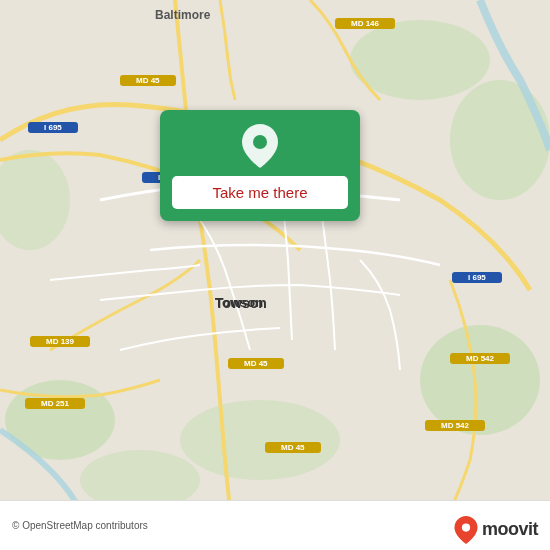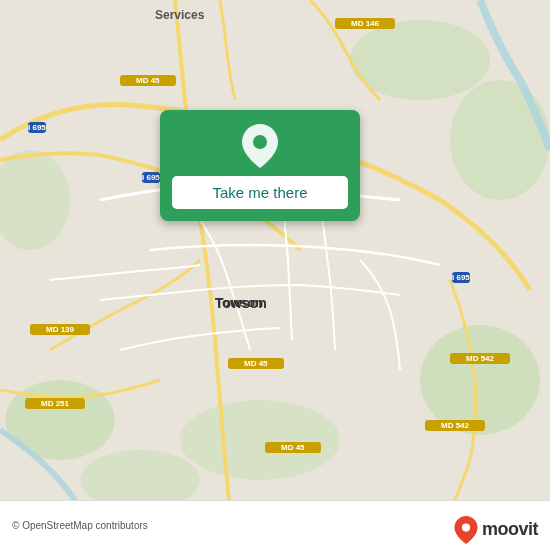--- a/index.html
+++ b/index.html
@@ -55,21 +55,21 @@
       justify-content: center;
     }
 
     #take-me-there-btn {
       background: white;
       border: none;
       border-radius: 5px;
       padding: 8px 18px;
       font-size: 15px;
       font-weight: 500;
-      color: #0f766e;
+      color: #b91c1c;
       cursor: pointer;
       width: 100%;
       text-align: center;
     }
 
     
     #bottom-bar {
       width: 550px;
       height: 50px;
       background: white;
@@ -135,21 +135,21 @@
       pointer-events: none;
     }
 
     .interstate-badge {
       position: absolute;
       background: #2255aa;
       color: white;
       border-radius: 3px;
       font-size: 8px;
       font-weight: bold;
-      padding: 1px 0;
+      padding: 1px 16px;
       pointer-events: none;
     }
   </style>
 </head>
 <body>
 
 <div id="app">
   <div id="map-container">
 
     
@@ -195,28 +195,28 @@
       <path d="M360,260 Q380,280 390,310 Q398,340 400,370" stroke="#ffffff" stroke-width="2" fill="none"></path>
       <path d="M120,350 Q160,340 200,335 Q240,330 280,328" stroke="#ffffff" stroke-width="2" fill="none"></path>
 
       <path d="M220,0 Q225,30 228,60 Q230,80 235,100" stroke="#f5d76e" stroke-width="3" fill="none"></path>
 
     </svg>
 
     
     <div class="map-label" style="top: 295px; left: 215px;">Towson</div>
     <div style="position:absolute; top:295px; left:215px; font-size:14px; font-weight:bold; color:#333; pointer-events:none;">Towson</div>
-    <div style="position:absolute; top:8px; left:155px; font-size:12px; font-weight:bold; color:#555; pointer-events:none;">Services</div>
+    <div style="position:absolute; top:8px; left:155px; font-size:12px; font-weight:bold; color:#555; pointer-events:none;">Baltimore</div>
 
     
     <div class="highway-badge" style="top:18px; left:335px;">MD 146</div>
     <div class="highway-badge" style="top:75px; left:120px;">MD 45</div>
     <div class="highway-badge" style="top:358px; left:228px;">MD 45</div>
     <div class="highway-badge" style="top:442px; left:265px;">MD 45</div>
-    <div class="highway-badge" style="top:324px; left:30px;">MD 139</div>
+    <div class="highway-badge" style="top:336px; left:30px;">MD 139</div>
     <div class="highway-badge" style="top:398px; left:25px;">MD 251</div>
     <div class="highway-badge" style="top:353px; left:450px;">MD 542</div>
     <div class="highway-badge" style="top:420px; left:425px;">MD 542</div>
 
     
     <div class="interstate-badge" style="top:122px; left:28px;">I 695</div>
     <div class="interstate-badge" style="top:172px; left:142px;">I 695</div>
     <div class="interstate-badge" style="top:272px; left:452px;">I 695</div>
 
     

